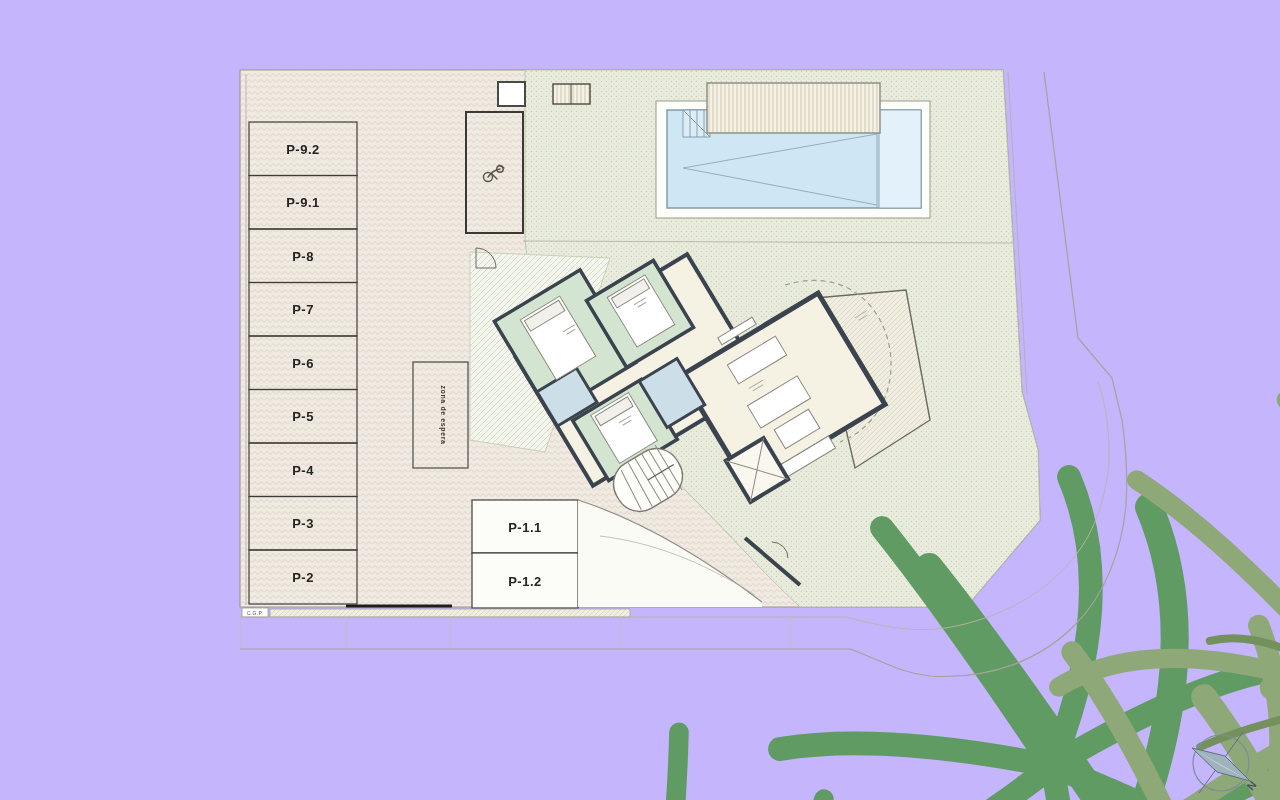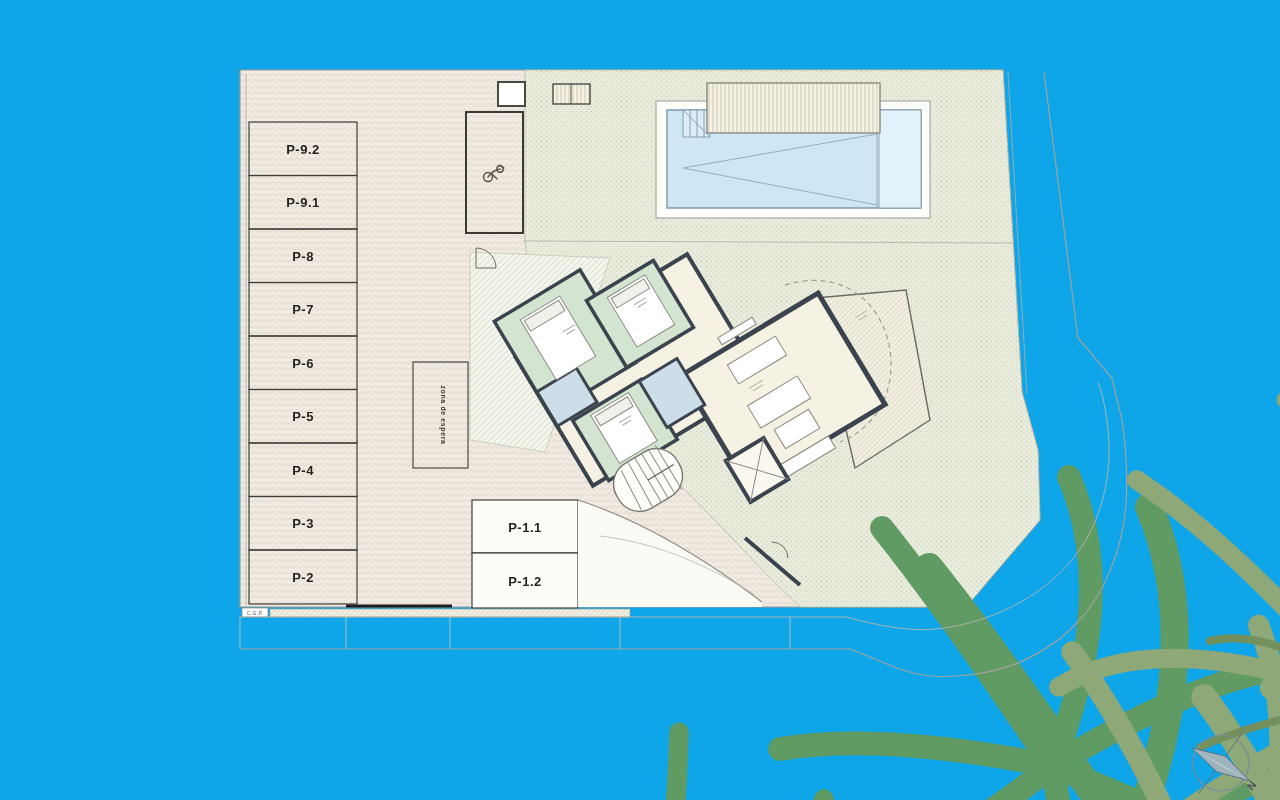--- a/index.html
+++ b/index.html
@@ -1,16 +1,16 @@
 <!DOCTYPE html>
 <html><head>
 <meta charset="utf-8">
 <style>
   html,body{margin:0;padding:0;background:#ffffff;}
-  .canvas{width:1280px;height:800px;position:relative;background:#0ea5e9;overflow:hidden;}
+  .canvas{width:1280px;height:800px;position:relative;background:#c4b5fd;overflow:hidden;}
   svg{display:block;}
   text{font-family:"Liberation Sans", sans-serif;}
   .stall-label{font-weight:bold;font-size:13px;fill:#24231f;letter-spacing:.5px;}
   .zone-label{font-weight:bold;font-size:7px;fill:#3a3a33;letter-spacing:.6px;}
   .tiny-label{font-size:5px;fill:#55554c;letter-spacing:.3px;}
   .north-label{font-weight:bold;font-size:11px;fill:#45535e;}
 </style>
 </head>
 <body>
 

